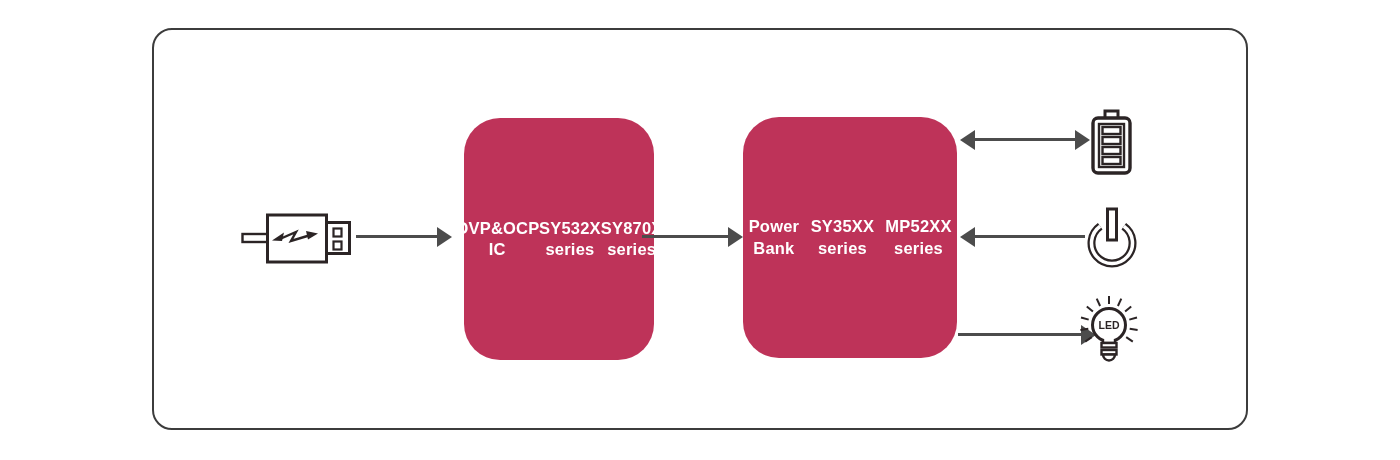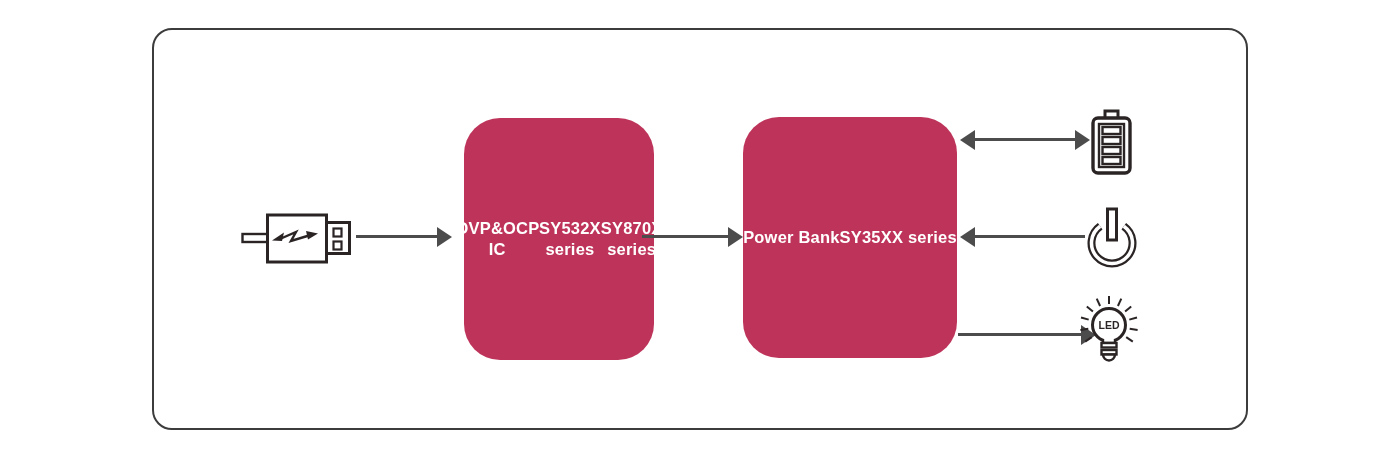--- a/index.html
+++ b/index.html
@@ -61,20 +61,21 @@
     <div>SY532X series</div>
     <div>SY870X series</div>
   </div>
 
   <div class="hline" style="left:642px;top:235px;width:87px"></div>
   <div class="head head-right" style="left:728px;top:227px"></div>
 
   <div class="node node-soc">
     <div>Power Bank</div>
     <div>SY35XX series</div>
+    <div>MP52XX series</div>
   </div>
 
   <div class="head head-left" style="left:960px;top:130px"></div>
   <div class="hline" style="left:973px;top:138px;width:104px"></div>
   <div class="head head-right" style="left:1075px;top:130px"></div>
 
   <div class="head head-left" style="left:960px;top:227px"></div>
   <div class="hline" style="left:973px;top:235px;width:112px"></div>
 
   <div class="hline" style="left:958px;top:333px;width:123px"></div>

